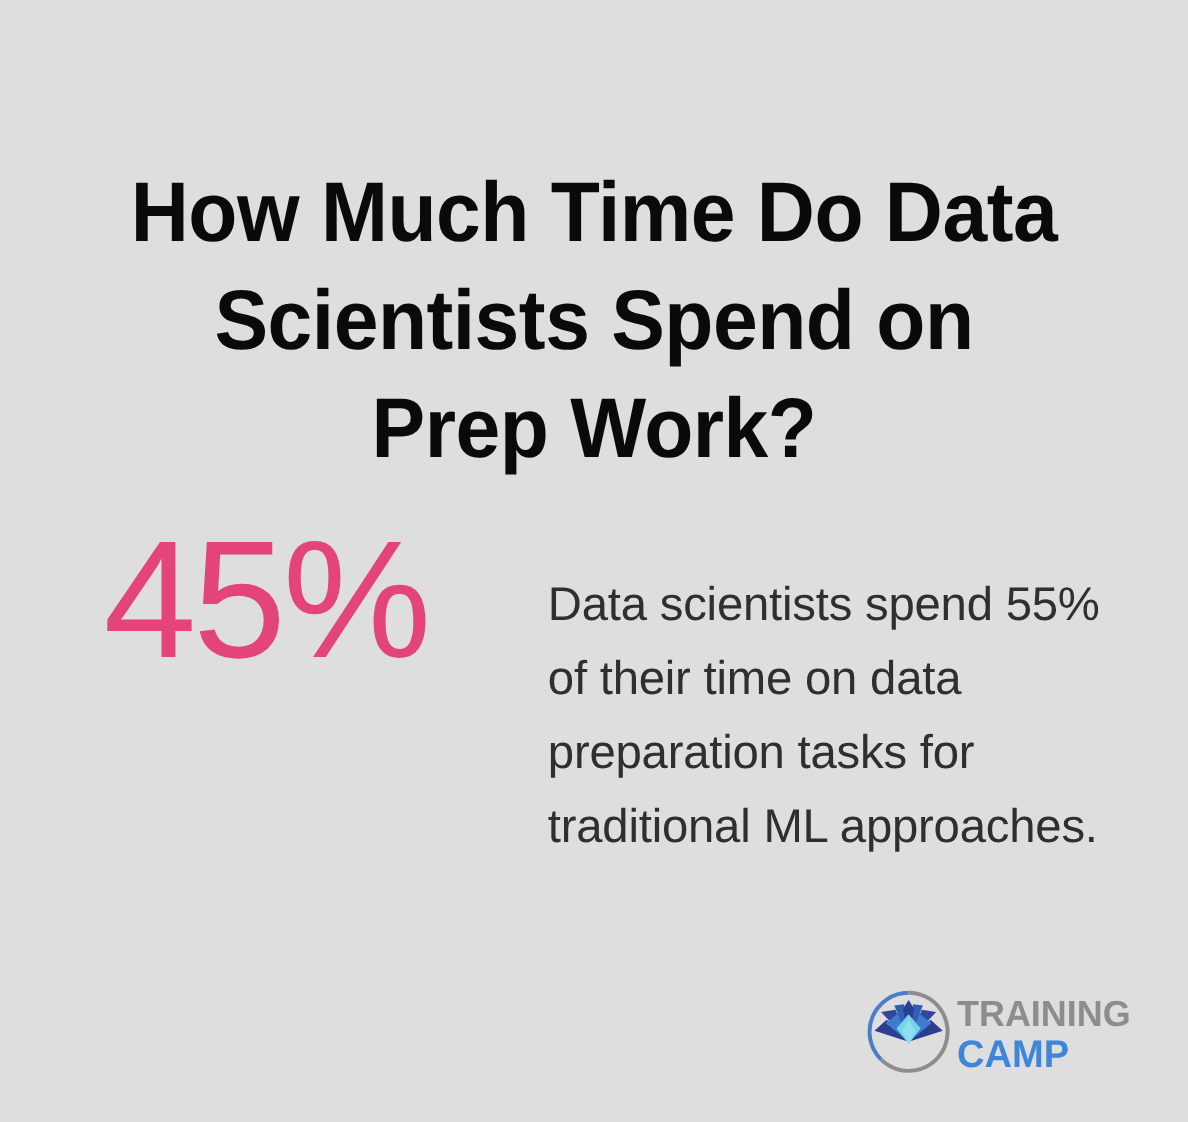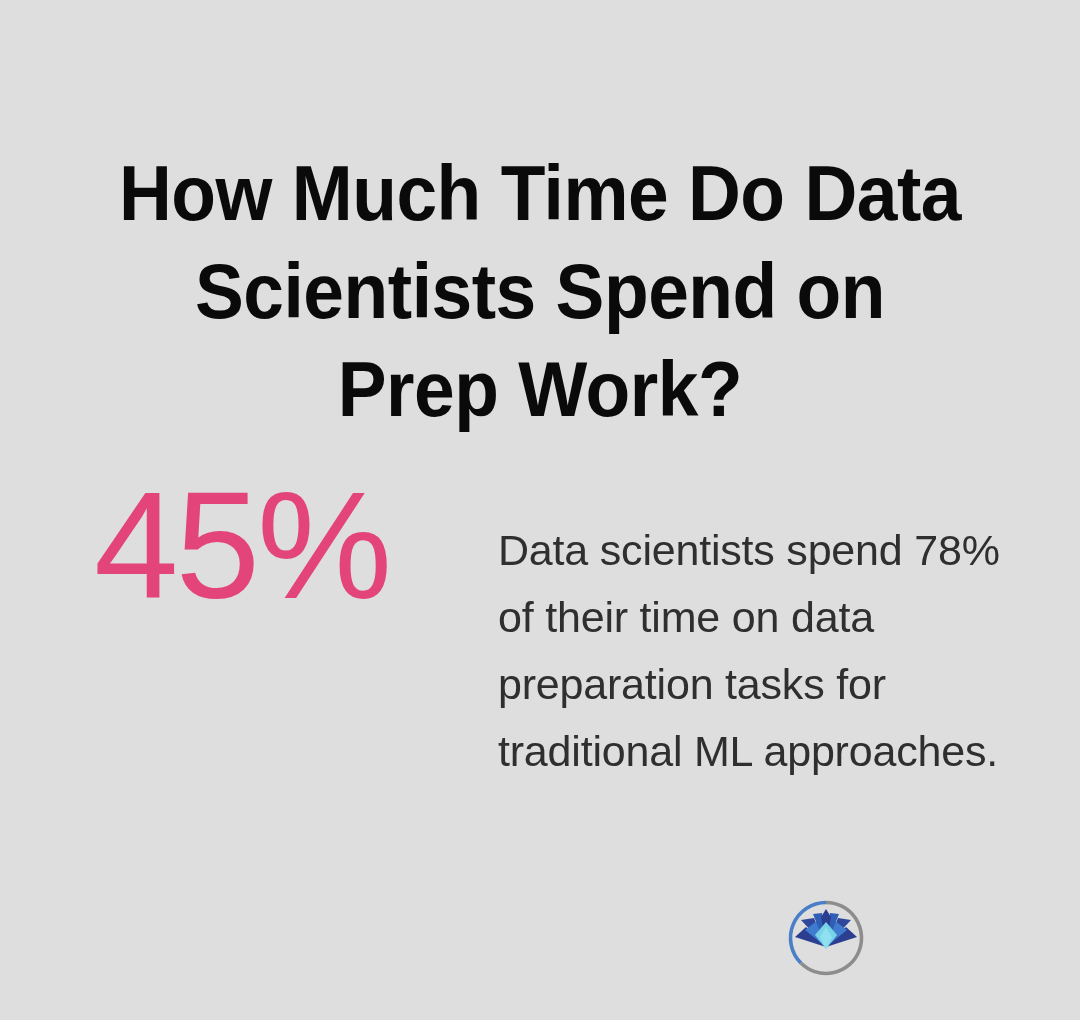--- a/index.html
+++ b/index.html
@@ -126,21 +126,21 @@
 <body>
 
 <div id="infographic">
 
   <h1 class="headline">How Much Time Do Data Scientists Spend on Prep Work?</h1>
 
   <div class="stat-row">
 
     <div class="stat-figure">45%</div>
 
-    <p class="stat-body">Data scientists spend 78% of their time on data preparation tasks for traditional ML approaches.</p>
+    <p class="stat-body">Data scientists spend 55% of their time on data preparation tasks for traditional ML approaches.</p>
 
   </div>
 
   <div class="logo">
 
     <div class="logo-mark">
       <svg viewBox="0 0 80 80" width="80" height="80" aria-hidden="true">
 
         <path d="M 40 4.5 A 35.5 35.5 0 0 0 14.9 65.1" fill="none" stroke="#4a7fc8" stroke-width="3.6" stroke-linecap="butt"></path>
         <path d="M 14.9 65.1 A 35.5 35.5 0 1 0 40 4.5" fill="none" stroke="#8d8d8d" stroke-width="3.6" stroke-linecap="butt"></path>
@@ -158,16 +158,20 @@
           <path d="M0,0 L13,-33 L4,-34 Z" fill="#2f5fb5"></path>
 
           <path d="M0,0 L-5,-30 L0,-38 L5,-30 Z" fill="#2c3e8f"></path>
 
           <path d="M0,2 L-11,-12 L0,-25 L11,-12 Z" fill="#79d3e8"></path>
           <path d="M0,2 L-6,-10 L0,-20 L6,-10 Z" fill="#8fe0f0"></path>
         </g>
       </svg>
     </div>
 
+    <div class="logo-wordmark">
+      <div class="logo-word-training">TRAINING</div>
+      <div class="logo-word-camp">CAMP</div>
+    </div>
 
   </div>
 
 </div>
 
 </body></html>

